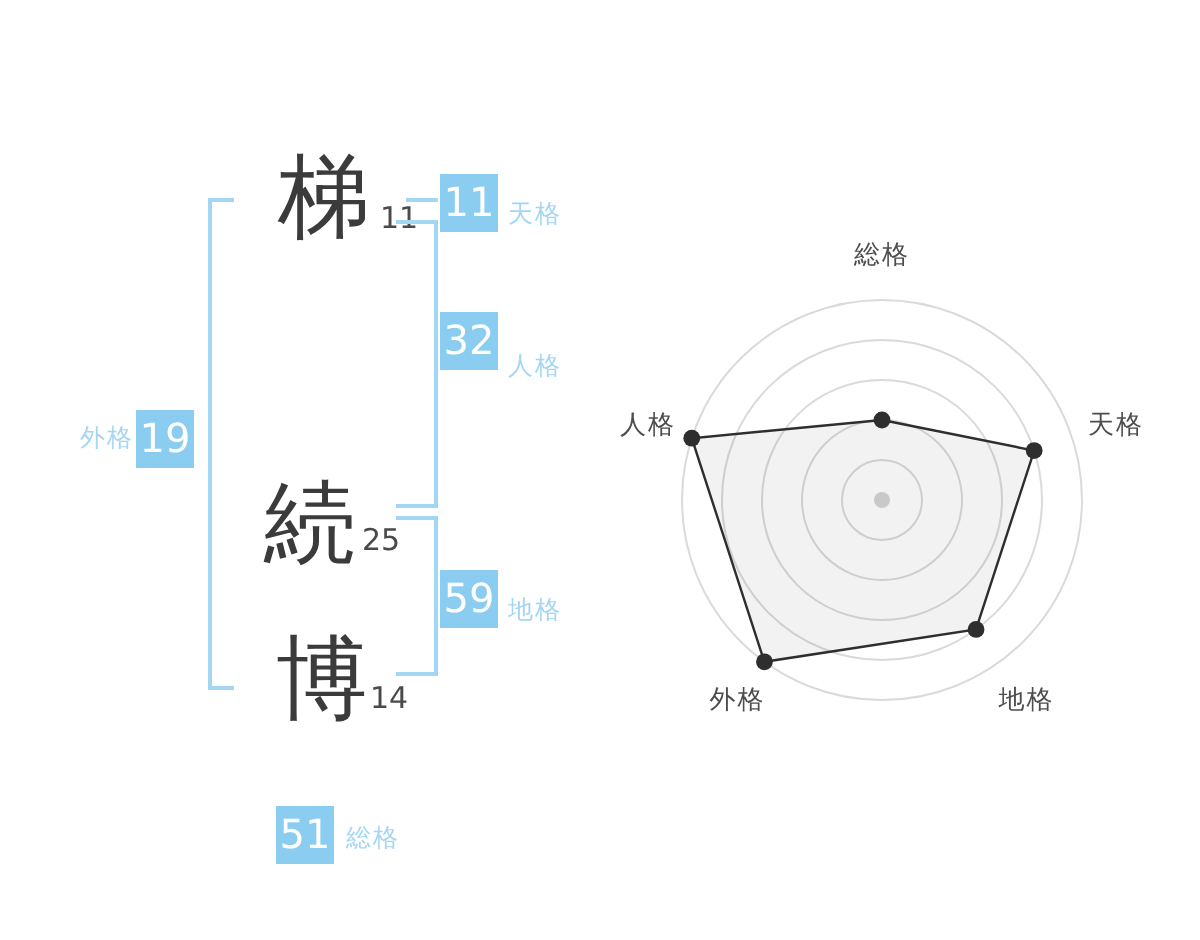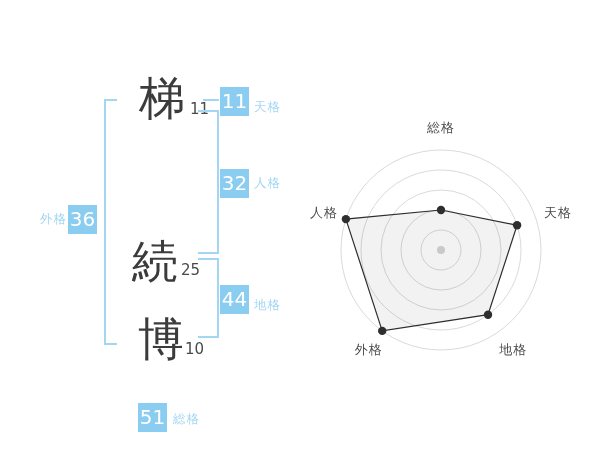--- a/index.html
+++ b/index.html
@@ -41,38 +41,38 @@
 
 <div class="canvas">
 
   <div class="kanji" style="left:139px;top:75px">梯</div>
   <div class="strokes" style="left:190px;top:102px">11</div>
 
   <div class="kanji" style="left:132px;top:238px">続</div>
   <div class="strokes" style="left:181px;top:263px">25</div>
 
   <div class="kanji" style="left:138px;top:316px">博</div>
-  <div class="strokes" style="left:185px;top:342px">10</div>
+  <div class="strokes" style="left:185px;top:342px">14</div>
 
   <div class="bracket open-right" style="left:104px;top:99px;width:11px;height:242px"></div>
   <div class="hline" style="left:203px;top:99px;width:16px"></div>
   <div class="bracket open-left" style="left:198px;top:110px;width:19px;height:140px"></div>
   <div class="bracket open-left" style="left:198px;top:258px;width:19px;height:76px"></div>
 
   <div class="vbox" style="left:220px;top:87px">11</div>
   <div class="klabel" style="left:254px;top:101px">天格</div>
 
-  <div class="vbox" style="left:220px;top:169px">32</div>
+  <div class="vbox" style="left:220px;top:156px">32</div>
   <div class="klabel" style="left:254px;top:177px">人格</div>
 
-  <div class="vbox" style="left:220px;top:285px">44</div>
+  <div class="vbox" style="left:220px;top:285px">59</div>
   <div class="klabel" style="left:254px;top:299px">地格</div>
 
   <div class="klabel" style="left:40px;top:213px">外格</div>
-  <div class="vbox" style="left:68px;top:205px">36</div>
+  <div class="vbox" style="left:68px;top:205px">19</div>
 
   <div class="vbox" style="left:138px;top:403px">51</div>
   <div class="klabel" style="left:173px;top:413px">総格</div>
 
   <svg class="radar-svg" width="600" height="470" viewBox="0 0 600 470">
       <circle cx="441" cy="250" r="20" fill="none" stroke="#dadada" stroke-width="1"></circle>
       <circle cx="441" cy="250" r="40" fill="none" stroke="#dadada" stroke-width="1"></circle>
       <circle cx="441" cy="250" r="60" fill="none" stroke="#dadada" stroke-width="1"></circle>
       <circle cx="441" cy="250" r="80" fill="none" stroke="#dadada" stroke-width="1"></circle>
       <circle cx="441" cy="250" r="100" fill="none" stroke="#dadada" stroke-width="1"></circle>

